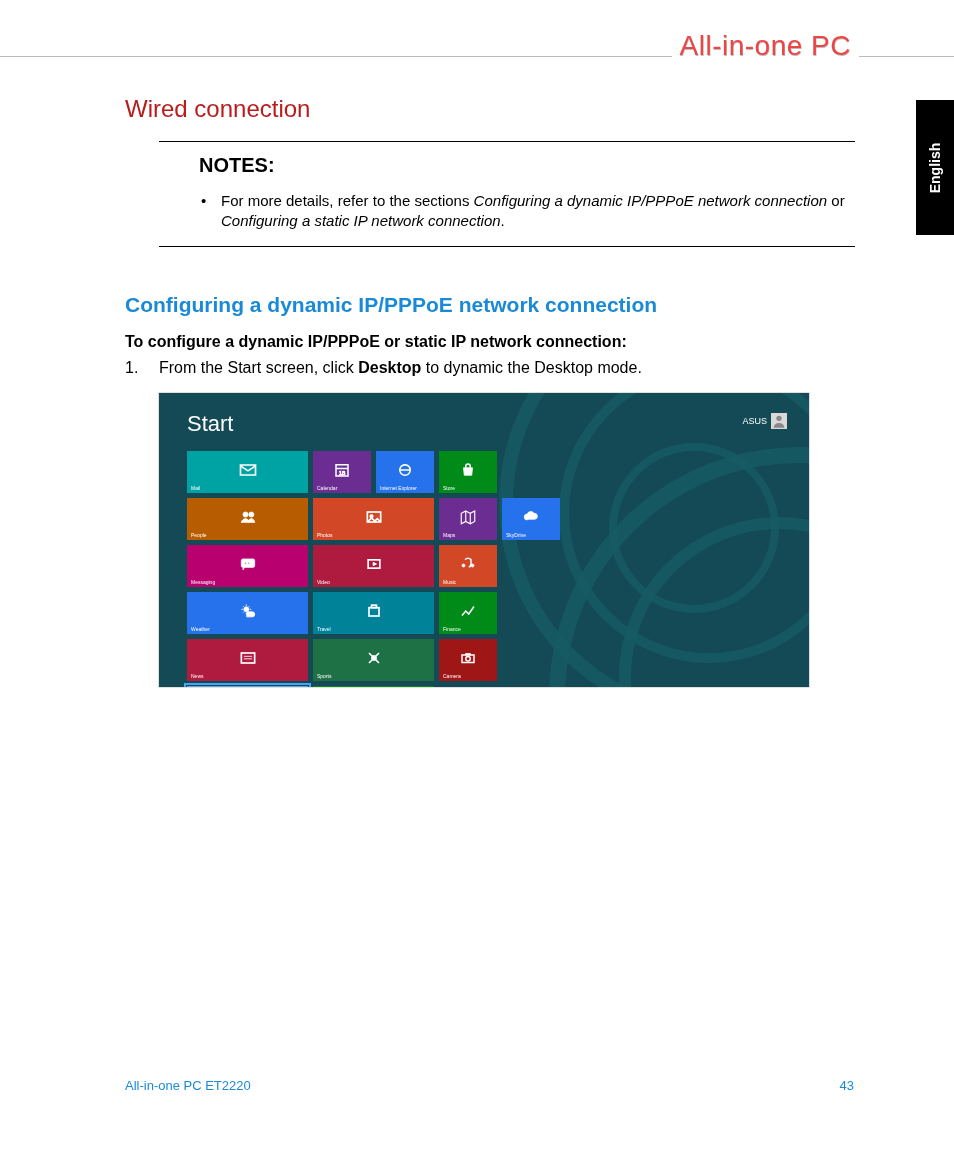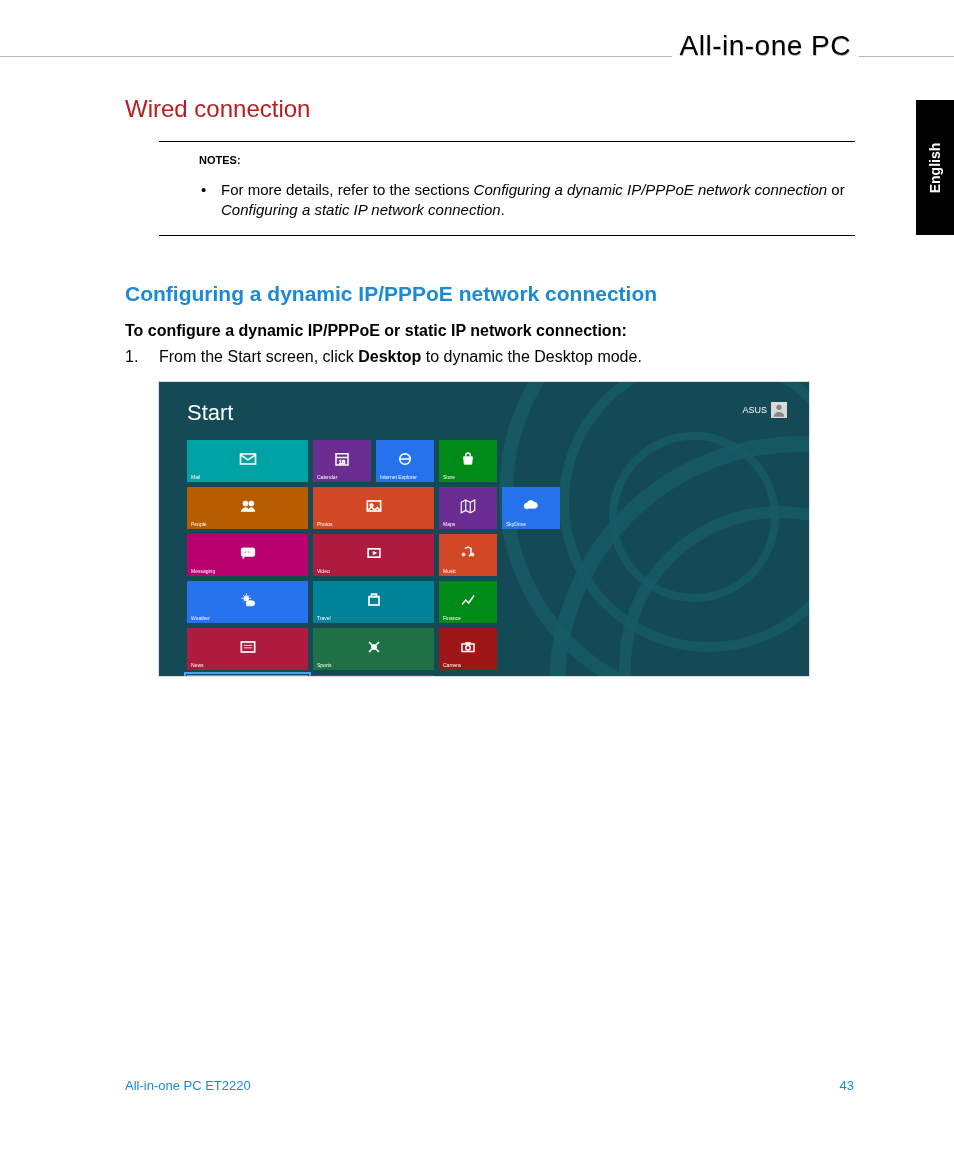--- a/index.html
+++ b/index.html
@@ -18,21 +18,21 @@
     right: 0;
     height: 1px;
     background: #bbb;
   }
   .header-label {
     position: absolute;
     top: 30px;
     right: 95px;
     font-size: 28px;
     font-weight: 400;
-    color: #000000;
+    color: #ef4444;
     text-shadow: 0.5px 0.5px 0 #bbb;
     background: #fff;
     padding: 0 8px;
     letter-spacing: 0.5px;
   }
   .lang-tab {
     position: absolute;
     top: 100px;
     right: 0;
     width: 38px;
@@ -74,21 +74,21 @@
   }
   .notes-box {
     margin-left: 34px;
     margin-top: 12px;
     border-top: 1px solid #000;
     border-bottom: 1px solid #000;
     padding: 12px 0 14px 40px;
   }
   .notes-title {
     font-weight: 700;
-    font-size: 11px;
+    font-size: 20px;
     margin-bottom: 14px;
   }
   .notes-box ul {
     list-style: none;
     font-size: 15px;
     line-height: 1.35;
   }
   .notes-box ul li {
     position: relative;
     padding-left: 22px;

